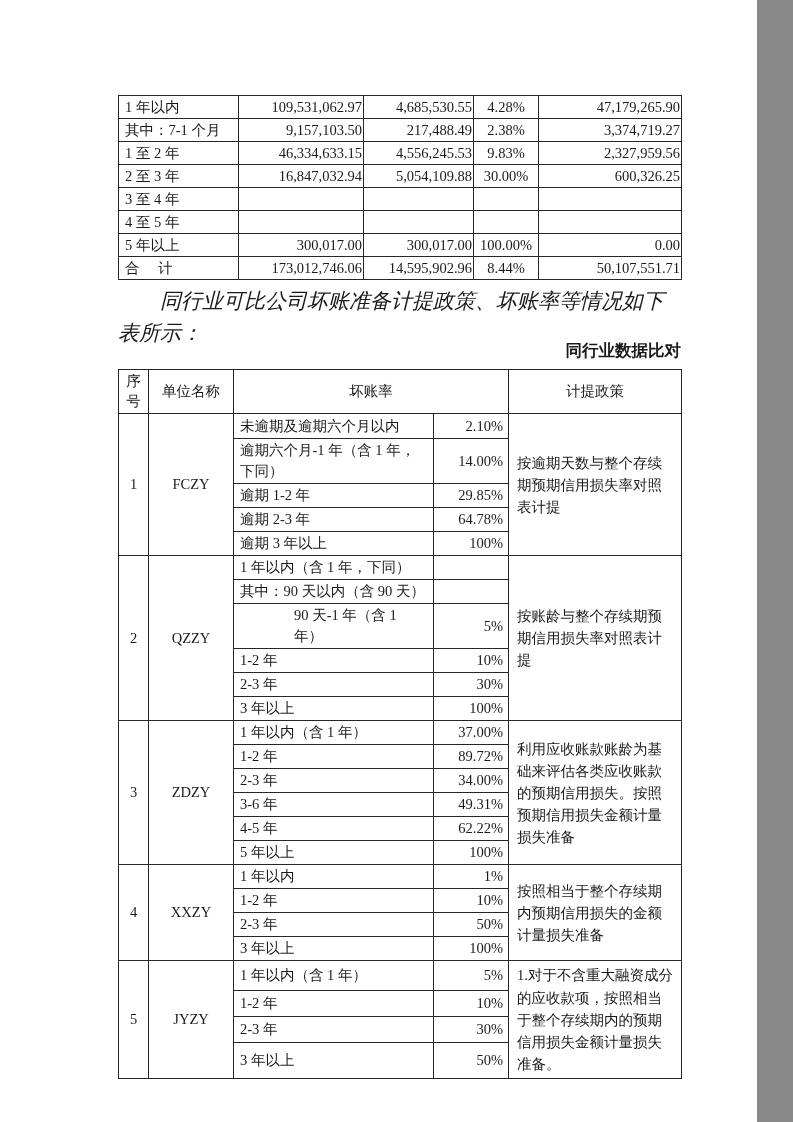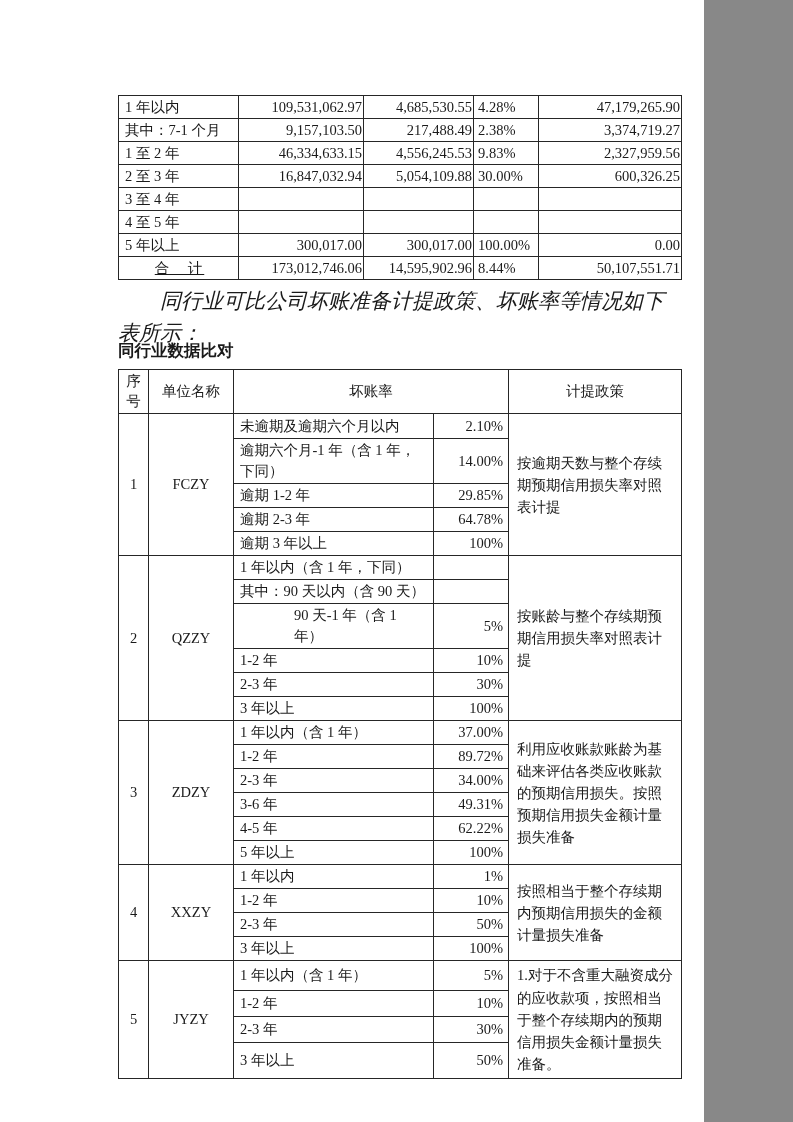--- a/index.html
+++ b/index.html
@@ -1,46 +1,46 @@
 <!DOCTYPE html>
 <html><head>
 <meta charset="utf-8">
 <style>
   html,body{margin:0;padding:0;background:#888;}
   .page{
     position:relative;
-    width:704px;height:1122px;
+    width:757px;height:1122px;
     background:#ffffff;
     font-family:"Liberation Serif","DejaVu Serif",serif;
     color:#1a1a1a;
     overflow:hidden;
   }
   table{border-collapse:collapse;table-layout:fixed;}
   td,th{border:1px solid #262626;font-weight:normal;overflow:hidden;}
 
   
   .aging{
     position:absolute;left:118px;top:95px;width:563px;
     font-size:14.5px;
   }
   .aging td{height:22px;padding:0 4px;}
   .aging td.lab{text-align:left;padding-left:6px;}
   .aging td.num{text-align:right;padding-right:1px;}
-  .aging td.pct{text-align:left;padding-right:4px;}
-  .aging tr.total td.lab{text-align:center;letter-spacing:2px;text-decoration:underline;}
+  .aging td.pct{text-align:center;padding-right:4px;}
+  .aging tr.total td.lab{letter-spacing:2px;}
   .aging{border:1.5px solid #262626;}
 
   
   .para{
     position:absolute;left:118px;top:286px;width:563px;
     font-size:21px;line-height:1.5;text-indent:2em;font-style:italic;
   }
   .tbl-title{
     position:absolute;left:118px;top:340px;width:563px;
-    font-size:16.5px;font-weight:bold;text-align:left;
+    font-size:16.5px;font-weight:bold;text-align:right;
     font-family:"Liberation Sans","DejaVu Sans",sans-serif;
   }
 
   
   .industry{
     position:absolute;left:118px;top:369px;width:563px;
     font-size:14.5px;border:1.5px solid #262626;
   }
   .industry th{
     text-align:center;vertical-align:middle;padding:2px;line-height:1.35;

